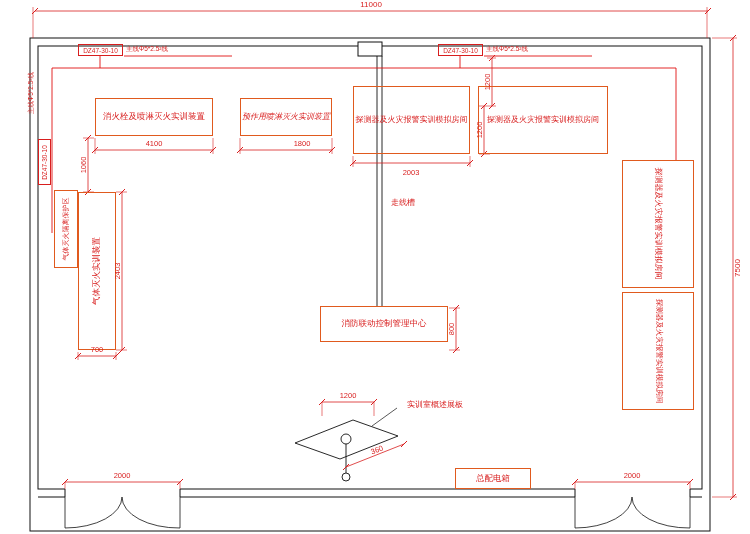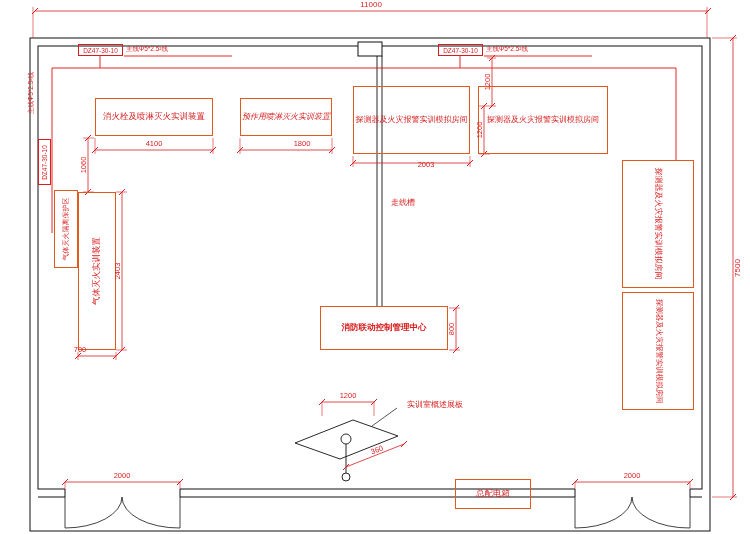--- a/index.html
+++ b/index.html
@@ -120,40 +120,40 @@
   </div>
 
   <div class="eqbox" style="left:78px;top:192px;width:38px;height:158px;font-size:8.5px;">
     <span class="vtext">气体灭火实训装置</span>
   </div>
 
   <div class="eqbox" style="left:54px;top:190px;width:24px;height:78px;font-size:7px;">
     <span class="vtext">气体灭火隔离保护区</span>
   </div>
 
-  <div class="eqbox" style="left:320px;top:306px;width:128px;height:44px;font-size:8.5px;font-weight:bold;">
+  <div class="eqbox" style="left:320px;top:306px;width:128px;height:36px;font-size:8.5px;">
     <span>消防联动控制管理中心</span>
   </div>
 
-  <div class="eqbox" style="left:455px;top:479px;width:76px;height:30px;font-size:8.5px;">
+  <div class="eqbox" style="left:455px;top:468px;width:76px;height:21px;font-size:8.5px;">
     <span>总配电箱</span>
   </div>
 
   <div class="lbl" style="left:391px;top:197px;">走线槽</div>
   <div class="lbl" style="left:407px;top:399px;">实训室概述展板</div>
 
   <div class="dim" style="left:371px;top:4px;font-size:8px;">11000</div>
   <div class="dim dimv" style="left:737px;top:268px;font-size:8px;">7500</div>
   <div class="dim" style="left:154px;top:143px;">4100</div>
   <div class="dim" style="left:286px;top:143px;margin-left:16px;">1800</div>
-  <div class="dim" style="left:411px;top:164px;margin-left:15px;">2003</div>
+  <div class="dim" style="left:411px;top:172px;">2003</div>
   <div class="dim dimv" style="left:487px;top:82px;">1200</div>
   <div class="dim dimv" style="left:479px;top:130px;">1200</div>
   <div class="dim dimv" style="left:83px;top:165px;">1060</div>
   <div class="dim dimv" style="left:117px;top:271px;">2403</div>
-  <div class="dim" style="left:80px;top:349px;">700</div>
+  <div class="dim" style="left:97px;top:349px;">700</div>
   <div class="dim dimv" style="left:451px;top:329px;">800</div>
   <div class="dim" style="left:348px;top:395px;">1200</div>
   <div class="dim dim360" style="left:377px;top:450px;">360</div>
   <div class="dim" style="left:122px;top:475px;">2000</div>
   <div class="dim" style="left:632px;top:475px;">2000</div>
 
 </div>
 
 </body></html>

